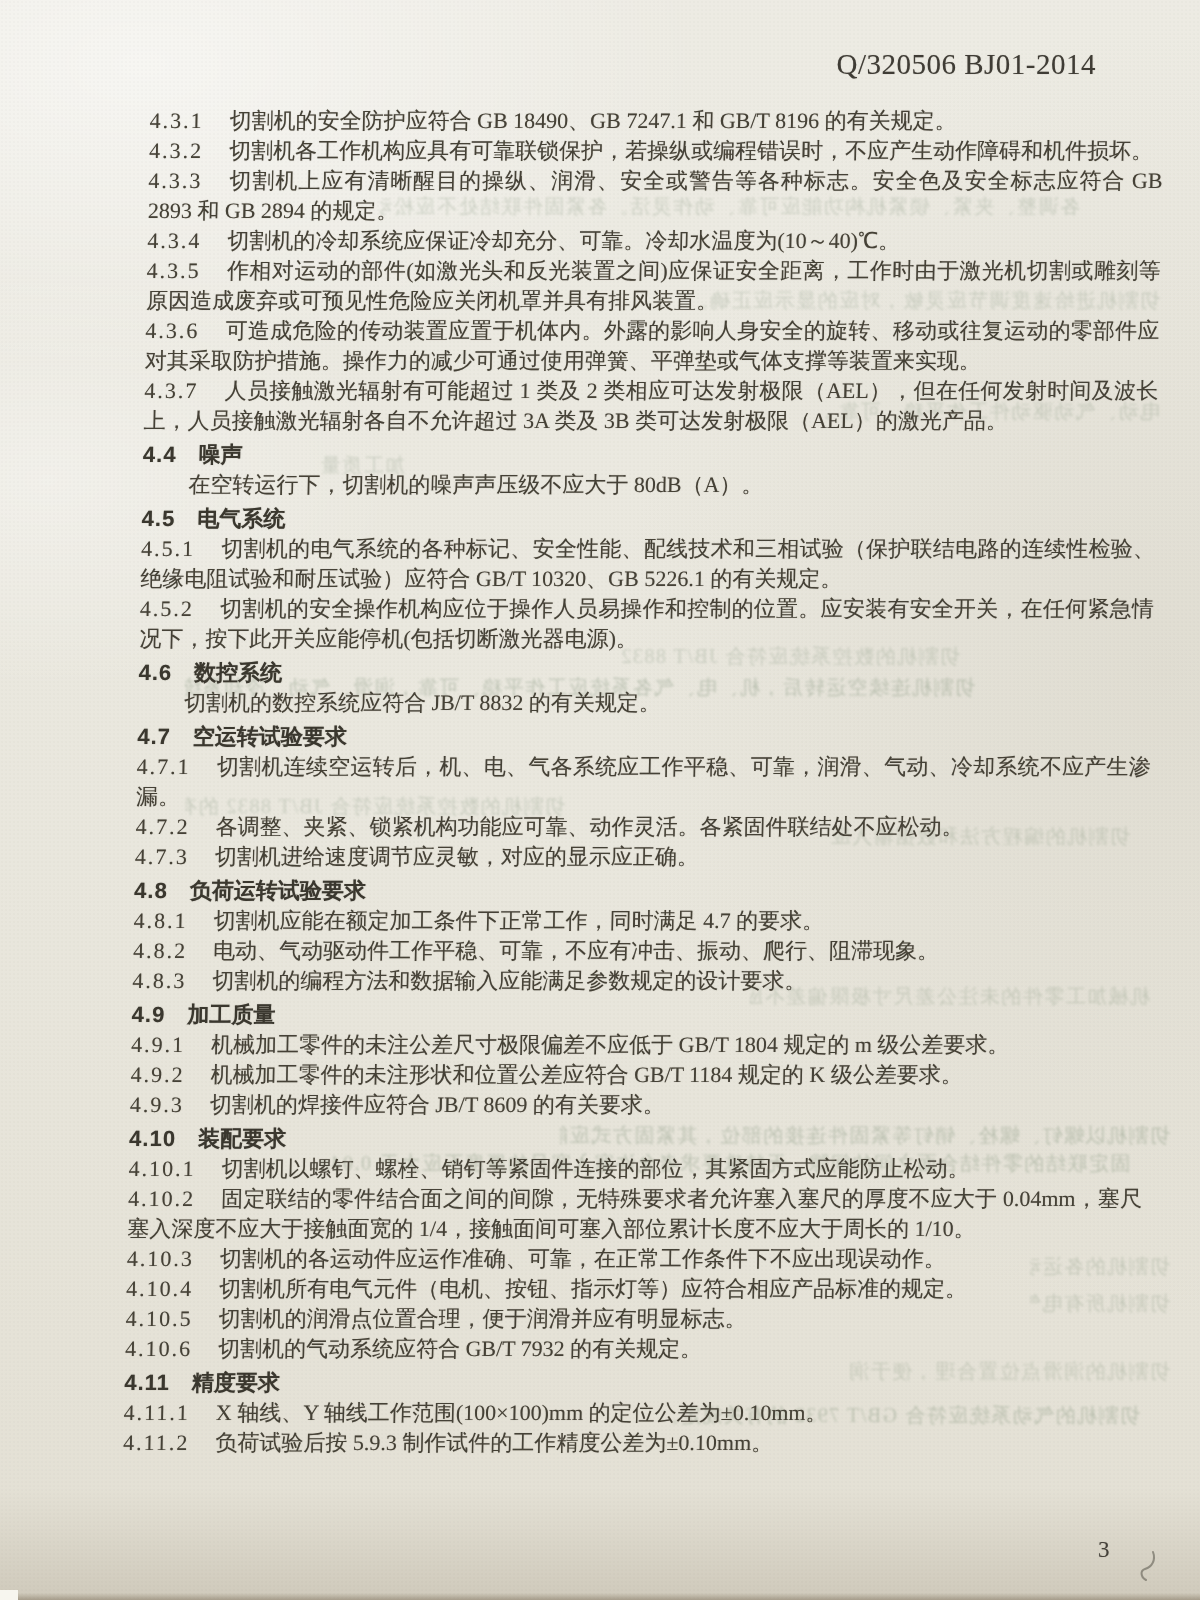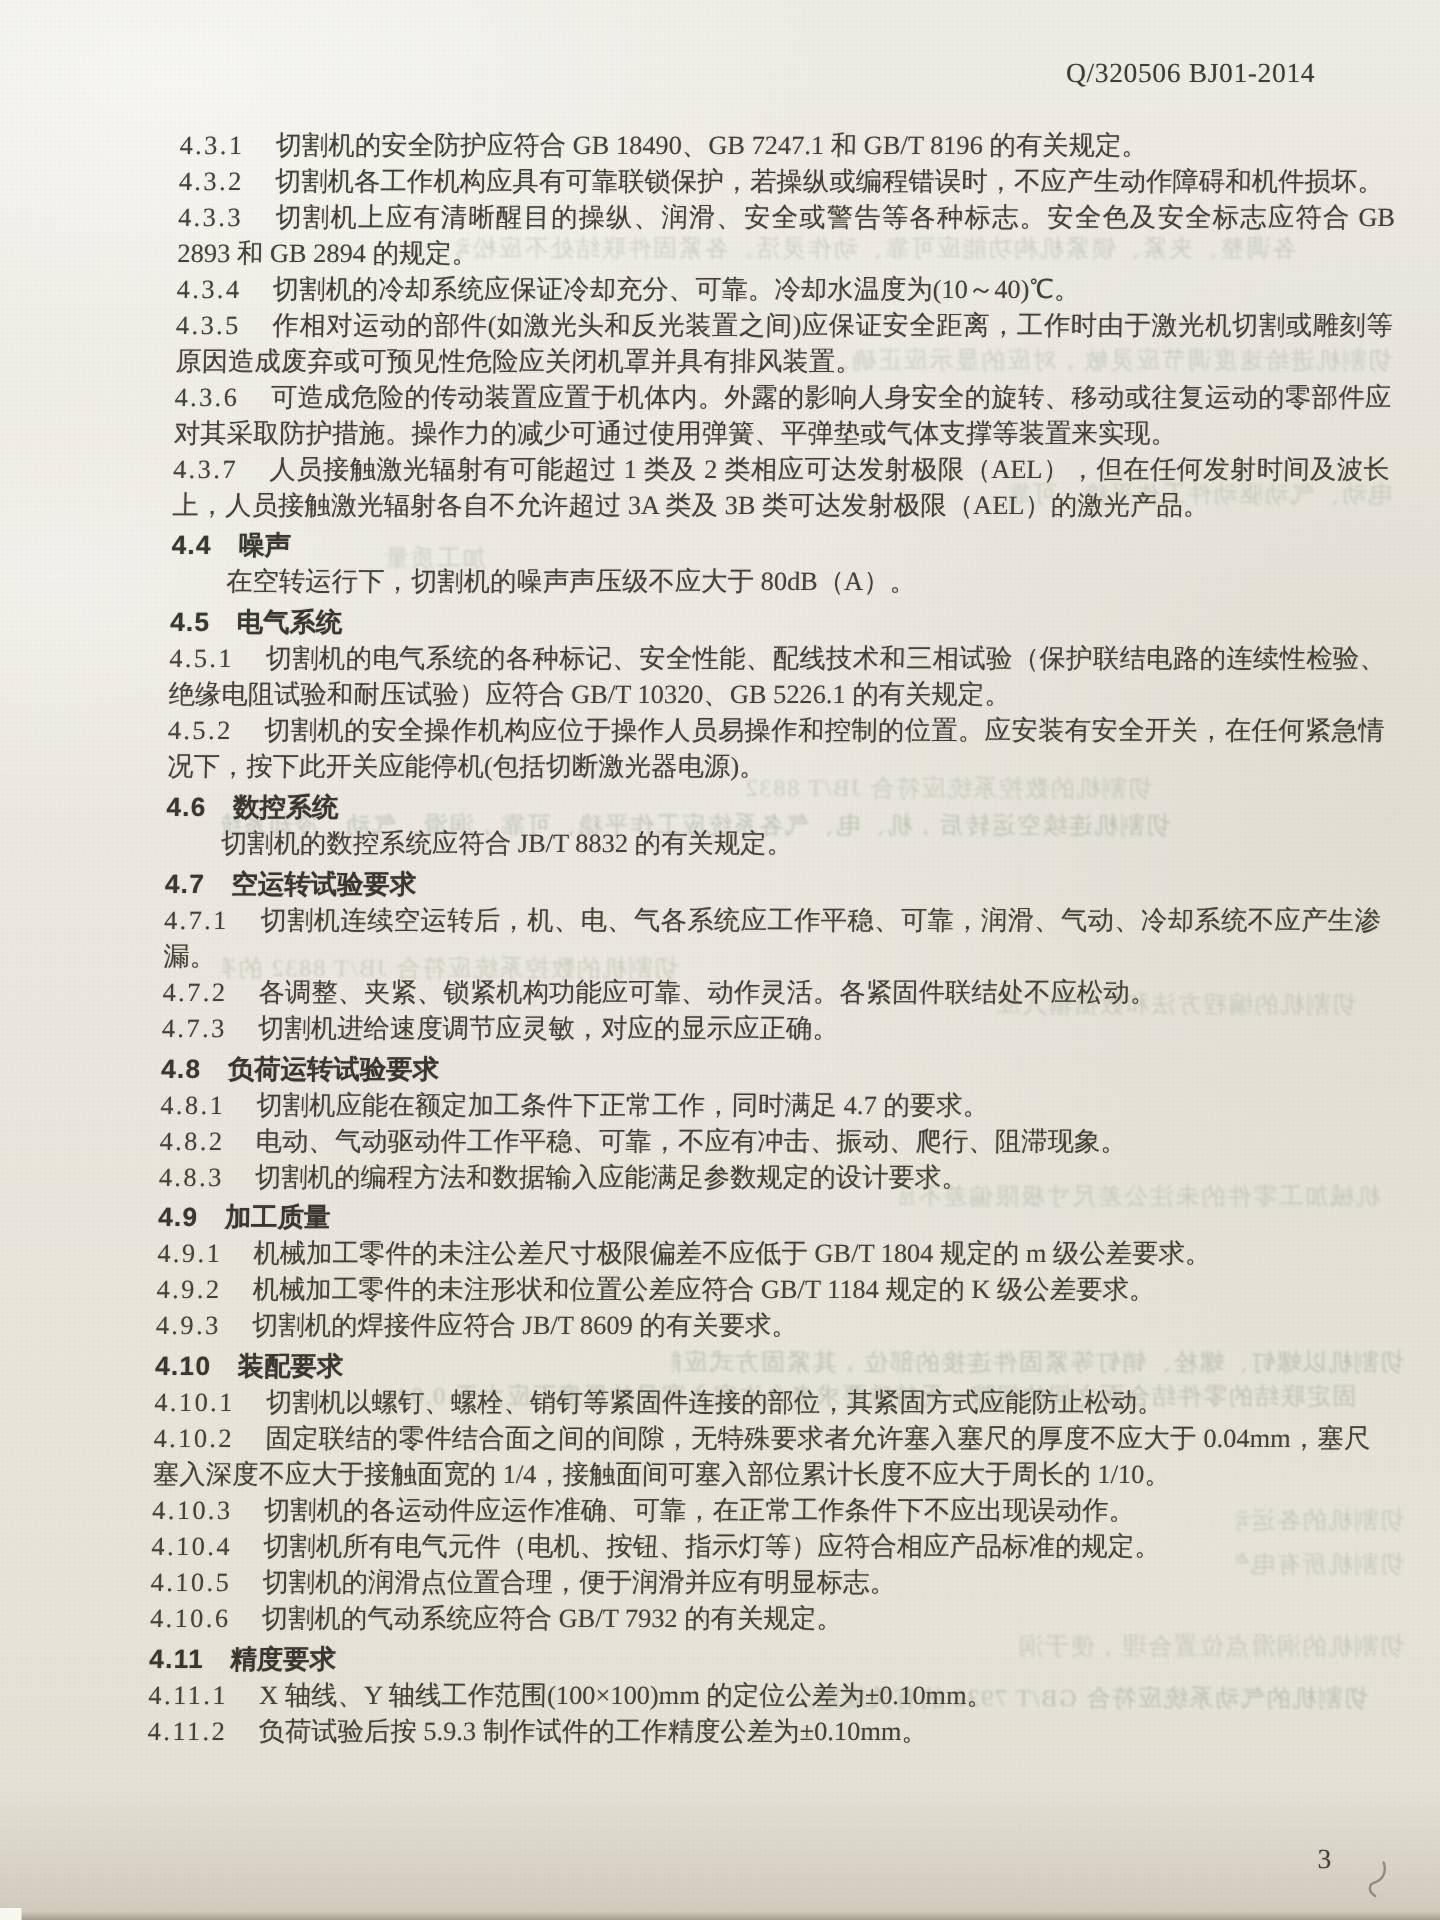--- a/index.html
+++ b/index.html
@@ -26,21 +26,21 @@
     position:absolute;left:0;right:0;bottom:0;height:7px;pointer-events:none;
     background:linear-gradient(180deg, rgba(0,0,0,0), rgba(96,82,58,.38));
   }
   .corner-notch{
     position:absolute;left:0;bottom:0;width:18px;height:10px;
     background:#f7f6ef;pointer-events:none;
   }
 
   .header-code{
     position:absolute;top:48px;right:104px;
-    font-size:23px;letter-spacing:.5px;color:#3f3c35;
+    font-size:29px;letter-spacing:.5px;color:#3f3c35;
     text-shadow:0 0 1px rgba(60,55,45,.35);
   }
   .page-number{
     position:absolute;top:1537px;left:1098px;
     font-size:23px;color:#45413a;
     text-shadow:0 0 1px rgba(60,55,45,.3);
   }
 
   .doc{
     position:absolute;top:106px;left:150px;width:1014px;

